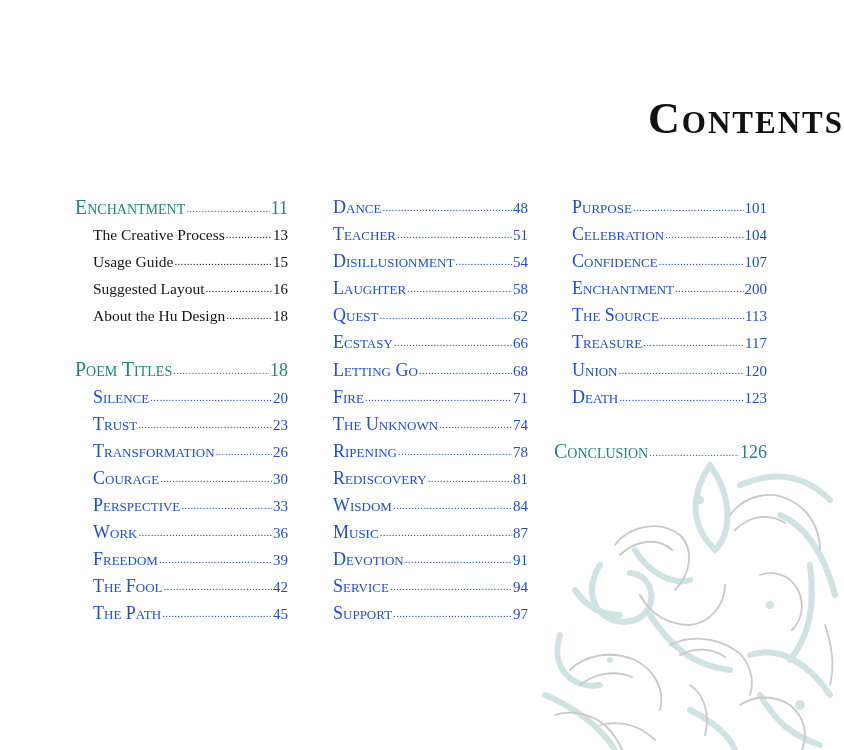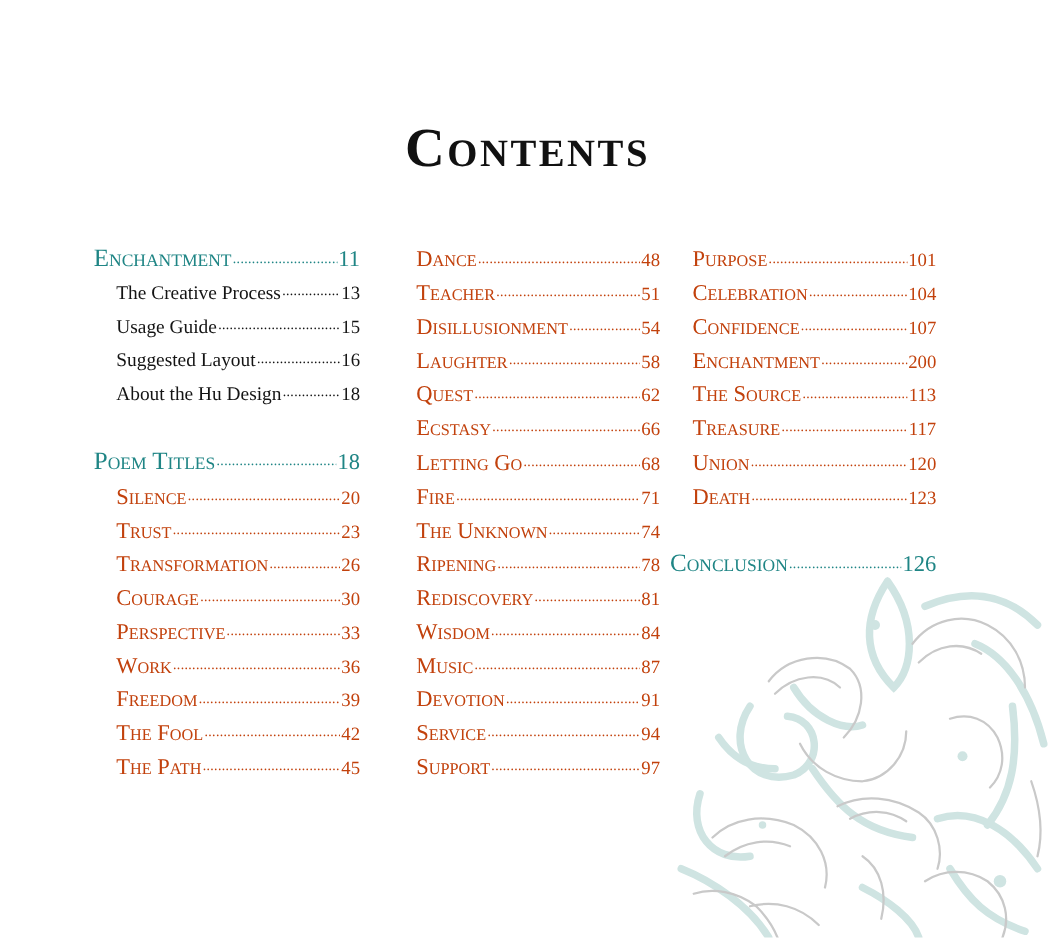--- a/index.html
+++ b/index.html
@@ -13,21 +13,21 @@
       position: relative;
       overflow: hidden;
       font-family: "DejaVu Serif", "Liberation Serif", serif;
       color: #1a1a1a;
     }
     .page-title {
       position: absolute;
       left: 0;
       width: 844px;
       top: 64px;
-      text-align: center;
+      text-align: right;
       font-family: "Liberation Serif", "DejaVu Serif", serif;
       font-size: 44px;
       font-variant: small-caps;
       letter-spacing: 2px;
       color: #111;
       line-height: 52px;
     }
     .ornament {
       position: absolute;
       left: 540px;
@@ -35,21 +35,21 @@
       width: 304px;
       height: 295px;
       z-index: 0;
     }
     .col {
       position: absolute;
       z-index: 1;
     }
     .col1 { left: 75px; top: 194px; width: 213px; }
     .col2 { left: 333px; top: 194px; width: 195px; }
-    .col3 { left: 536px; top: 194px; width: 213px; }
+    .col3 { left: 554px; top: 194px; width: 213px; }
 
     .row {
       display: flex;
       align-items: baseline;
       height: 27.1px;
       line-height: 27px;
       white-space: nowrap;
       cursor: pointer;
     }
     .row .title {
@@ -82,21 +82,21 @@
       font-family: "Liberation Serif", "DejaVu Serif", serif;
       font-size: 20px;
       color: #1f8585;
     }
     .section .num { font-variant: normal; font-size: 18px; }
 
     .entry-sc {
       font-variant: small-caps;
       font-family: "Liberation Serif", "DejaVu Serif", serif;
       font-size: 18px;
-      color: #c2410c;
+      color: #1d4ed8;
     }
     .entry-sc .num { font-size: 15px; }
     .col1 .entry-sc { padding-left: 18px; }
 
     .entry-plain {
       font-family: "Liberation Serif", "DejaVu Serif", serif;
       font-size: 15.5px;
       color: #141414;
       padding-left: 18px;
     }

